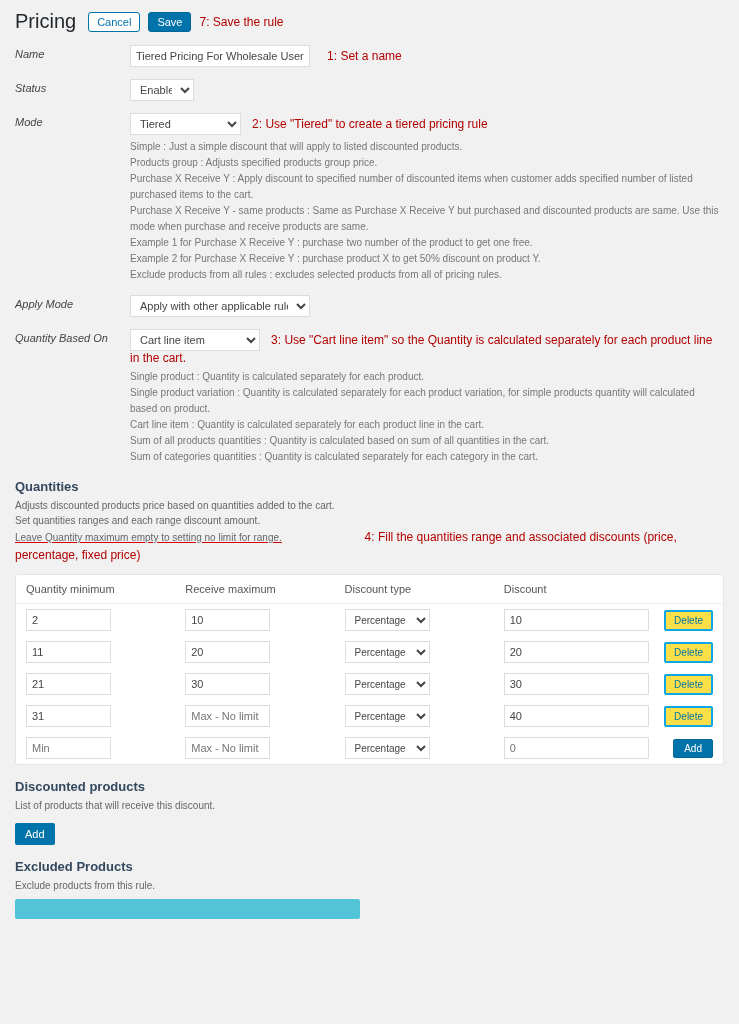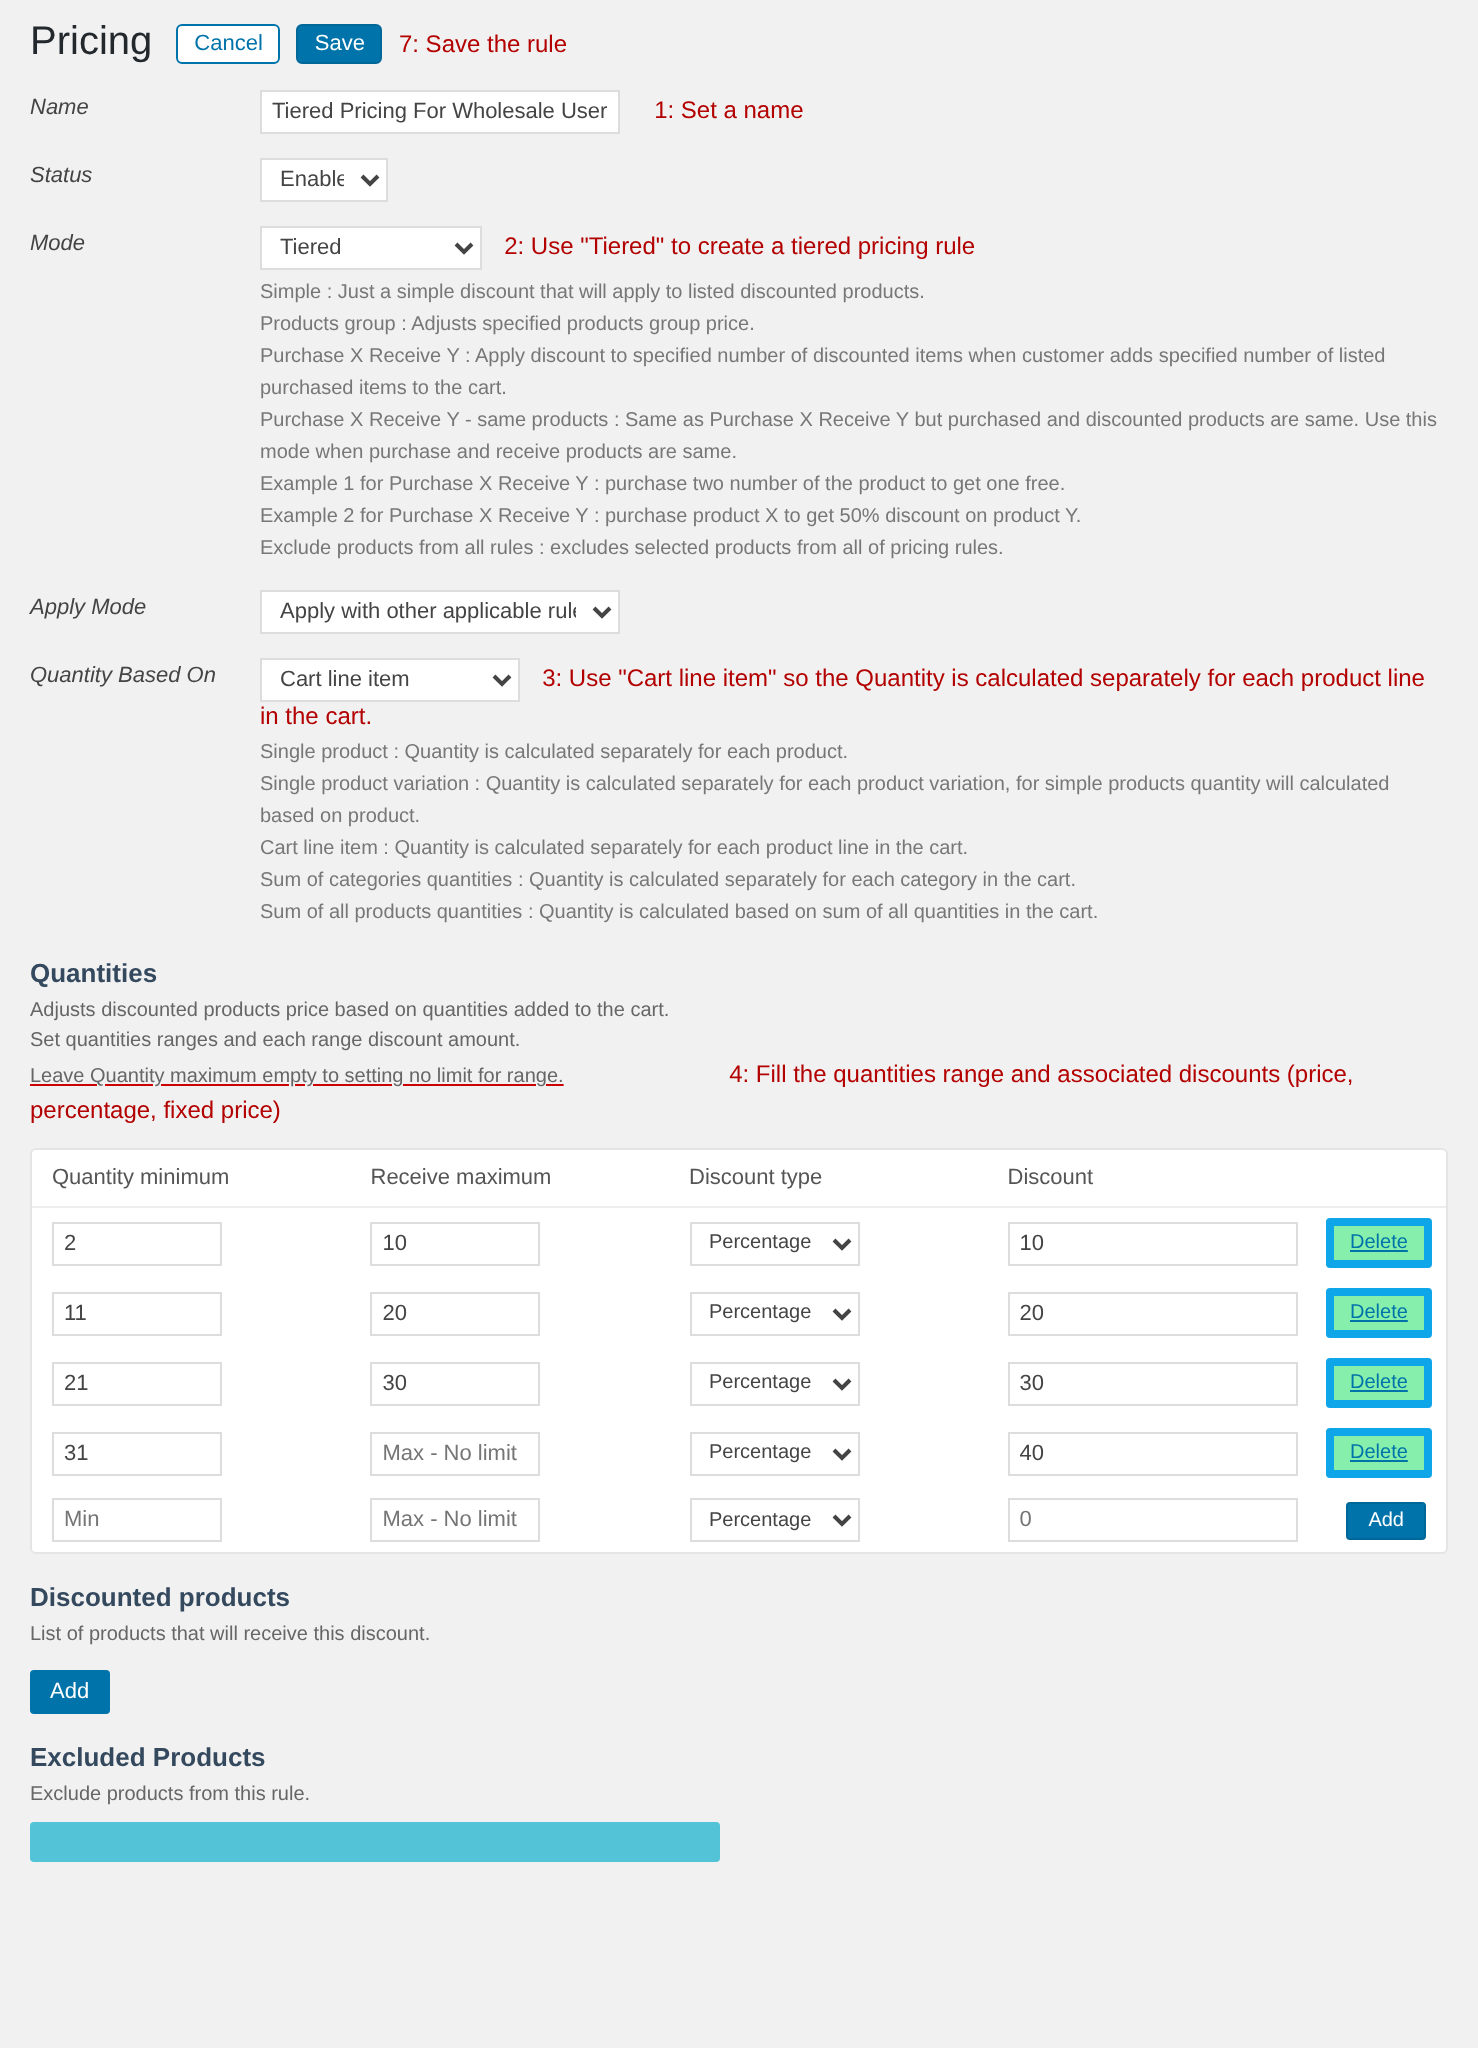--- a/index.html
+++ b/index.html
@@ -23,21 +23,21 @@
 .small-text { font-size: 10px; color: #666; line-height: 1.5; }
 .underline { text-decoration: underline; text-decoration-color: #c00; }
 .quantities-table { background: #fff; border: 1px solid #e5e5e5; border-radius: 3px; margin-top: 10px; padding: 0; }
 .qt-header { display: flex; padding: 8px 10px; border-bottom: 1px solid #eee; font-size: 11px; color: #555; }
 .qt-row { display: flex; padding: 5px 10px; align-items: center; gap: 8px; }
 .qt-col { flex: 1; }
 .qt-col input { width: 85px; }
 .qt-col select { width: 85px; font-size: 10px; }
 .qt-discount input { width: 145px; }
 .qt-action { width: 50px; text-align: right; }
-.btn-delete { background: #86efac; border: 4px solid #0ea5e9; color: #0073aa; padding: 3px 8px; border-radius: 2px; font-size: 10px; cursor: pointer; text-decoration: underline; }
+.btn-delete { background: #fde047; border: 2px solid #0ea5e9; color: #0073aa; padding: 3px 8px; border-radius: 2px; font-size: 10px; cursor: pointer; }
 .btn-add-blue { background: #0073aa; color: #fff; border: 1px solid #006799; padding: 3px 10px; border-radius: 2px; font-size: 10px; cursor: pointer; }
 .panel { background: #fff; border: 1px solid #e5e5e5; border-left: 3px solid #1abc9c; border-radius: 2px; margin-top: 8px; }
 .panel-header { display: flex; justify-content: space-between; padding: 7px 10px; border-bottom: 1px solid #eee; align-items: center; }
 .panel-title { font-size: 11px; font-weight: 600; color: #555; }
 .panel-icons { display: flex; gap: 6px; }
 .icon-small { color: #888; font-size: 12px; cursor: pointer; }
 .panel-body { padding: 12px 10px; }
 .info-alert { background: #5bc0de; padding: 10px 12px; border-radius: 2px; color: #fff; font-size: 11px; margin-top: 6px; width: 345px; }
 .info-alert.teal { background: #53c4d8; }
 .btn-add-standalone { background: #0073aa; color: #fff; border: none; padding: 5px 10px; border-radius: 2px; font-size: 11px; cursor: pointer; margin-top: 10px; display: inline-block; }
@@ -96,22 +96,22 @@
 
   <div class="form-row">
     <div class="form-label">Quantity Based On</div>
     <div class="form-control">
       <select style="width:130px"><option>Cart line item</option></select>
       <span class="annotation" style="margin-left:8px">3: Use "Cart line item" so the Quantity is calculated separately for each product line in the cart.</span>
       <div class="help-text">
         <div>Single product : Quantity is calculated separately for each product.</div>
         <div>Single product variation : Quantity is calculated separately for each product variation, for simple products quantity will calculated based on product.</div>
         <div>Cart line item : Quantity is calculated separately for each product line in the cart.</div>
+        <div>Sum of all products quantities : Quantity is calculated based on sum of all quantities in the cart.</div>
         <div>Sum of categories quantities : Quantity is calculated separately for each category in the cart.</div>
-        <div>Sum of all products quantities : Quantity is calculated based on sum of all quantities in the cart.</div>
       </div>
     </div>
   </div>
 
   <div class="section-heading">Quantities</div>
   <div class="small-text">
     <div>Adjusts discounted products price based on quantities added to the cart.</div>
     <div>Set quantities ranges and each range discount amount.</div>
     <span class="underline">Leave Quantity maximum empty to setting no limit for range.</span>
     <span class="annotation" style="margin-left:80px">4: Fill the quantities range and associated discounts (price, percentage, fixed price)</span>

